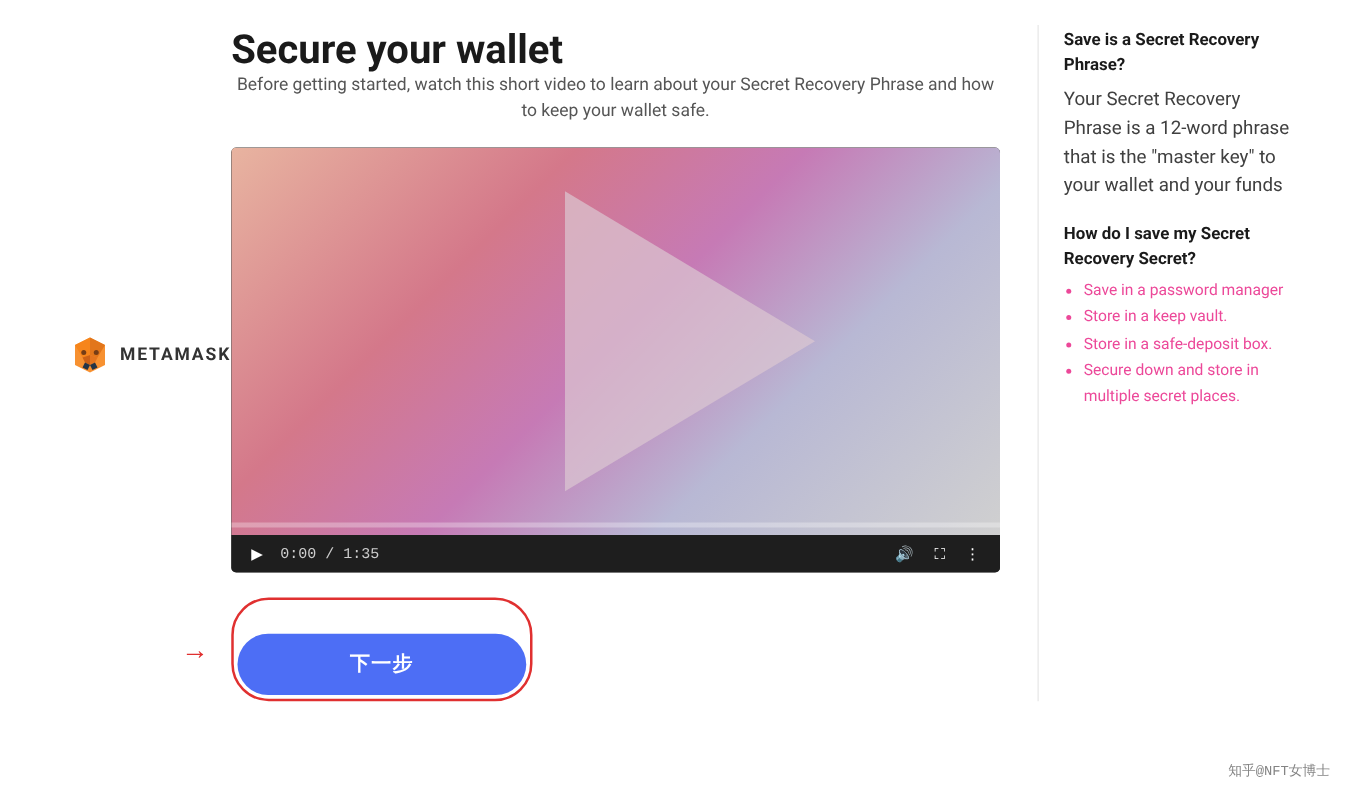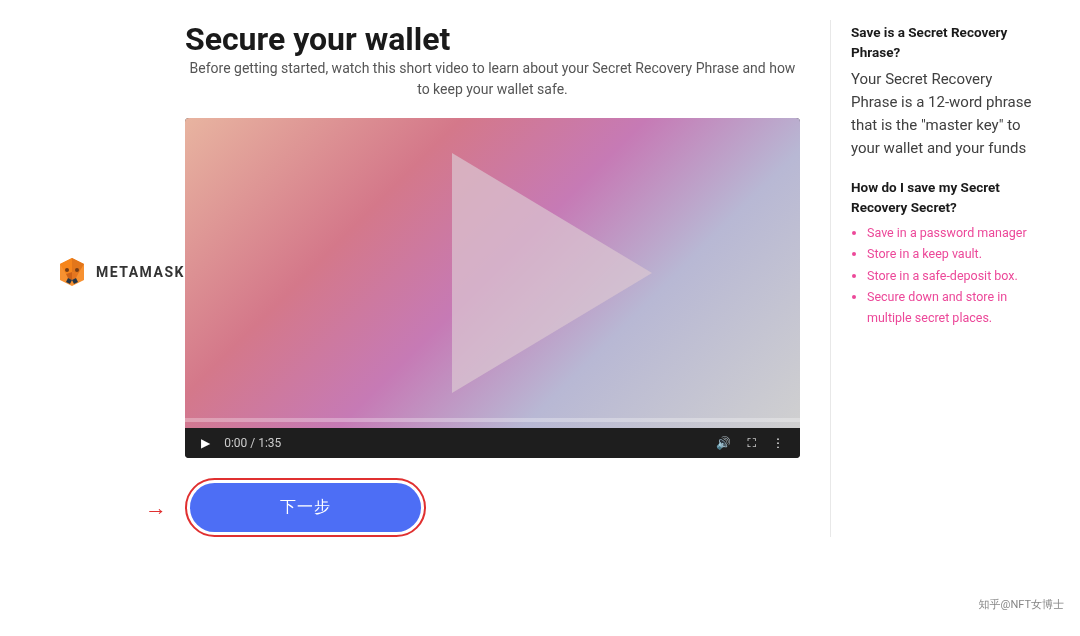--- a/index.html
+++ b/index.html
@@ -111,20 +111,21 @@
       font-size: 12px;
       cursor: pointer;
       background: none;
       border: none;
       padding: 2px 4px;
     }
     .time-display {
       color: #ccc;
       font-size: 12px;
       flex: 1;
+      font-family: Liberation Mono, monospace;
     }
     .ctrl-right {
       display: flex;
       gap: 8px;
     }
     .bottom-section {
       margin-top: 20px;
       display: flex;
       align-items: center;
       gap: 20px;
@@ -149,22 +150,23 @@
       display: inline-block;
     }
     .next-button {
       background: #4d6ef5;
       color: #fff;
       border: none;
       border-radius: 25px;
       padding: 14px 90px;
       font-size: 16px;
       cursor: pointer;
-      font-weight: 400;
+      font-weight: 700;
       letter-spacing: 1px;
+      margin-top: 24px;
     }
     .right-panel {
       width: 210px;
       flex-shrink: 0;
       font-size: 13px;
       line-height: 1.5;
       padding-top: 2px;
       border-left: 1px solid #e8e8e8;
       padding-left: 20px;
     }
@@ -187,27 +189,28 @@
       padding-left: 16px;
       color: #ec4899;
       font-size: 12.5px;
       line-height: 1.7;
     }
     .faq-list li {
       margin-bottom: 0;
     }
     .watermark {
       position: fixed;
-      bottom: 22px;
+      bottom: 10px;
       right: 10px;
       color: rgba(80,80,80,0.7);
       font-size: 11px;
       background: rgba(255,255,255,0.6);
       padding: 2px 6px;
       border-radius: 3px;
+      font-family: Liberation Mono, monospace;
     }
   </style>
 </head>
 <body>
 
 <div class="page-wrapper">
 
   <div class="header">
     <svg class="fox-icon" viewBox="0 0 32 32" xmlns="http://www.w3.org/2000/svg">
       <polygon points="16,2 28,8 28,24 16,30 4,24 4,8" fill="#f6851b" opacity="0.9"></polygon>

